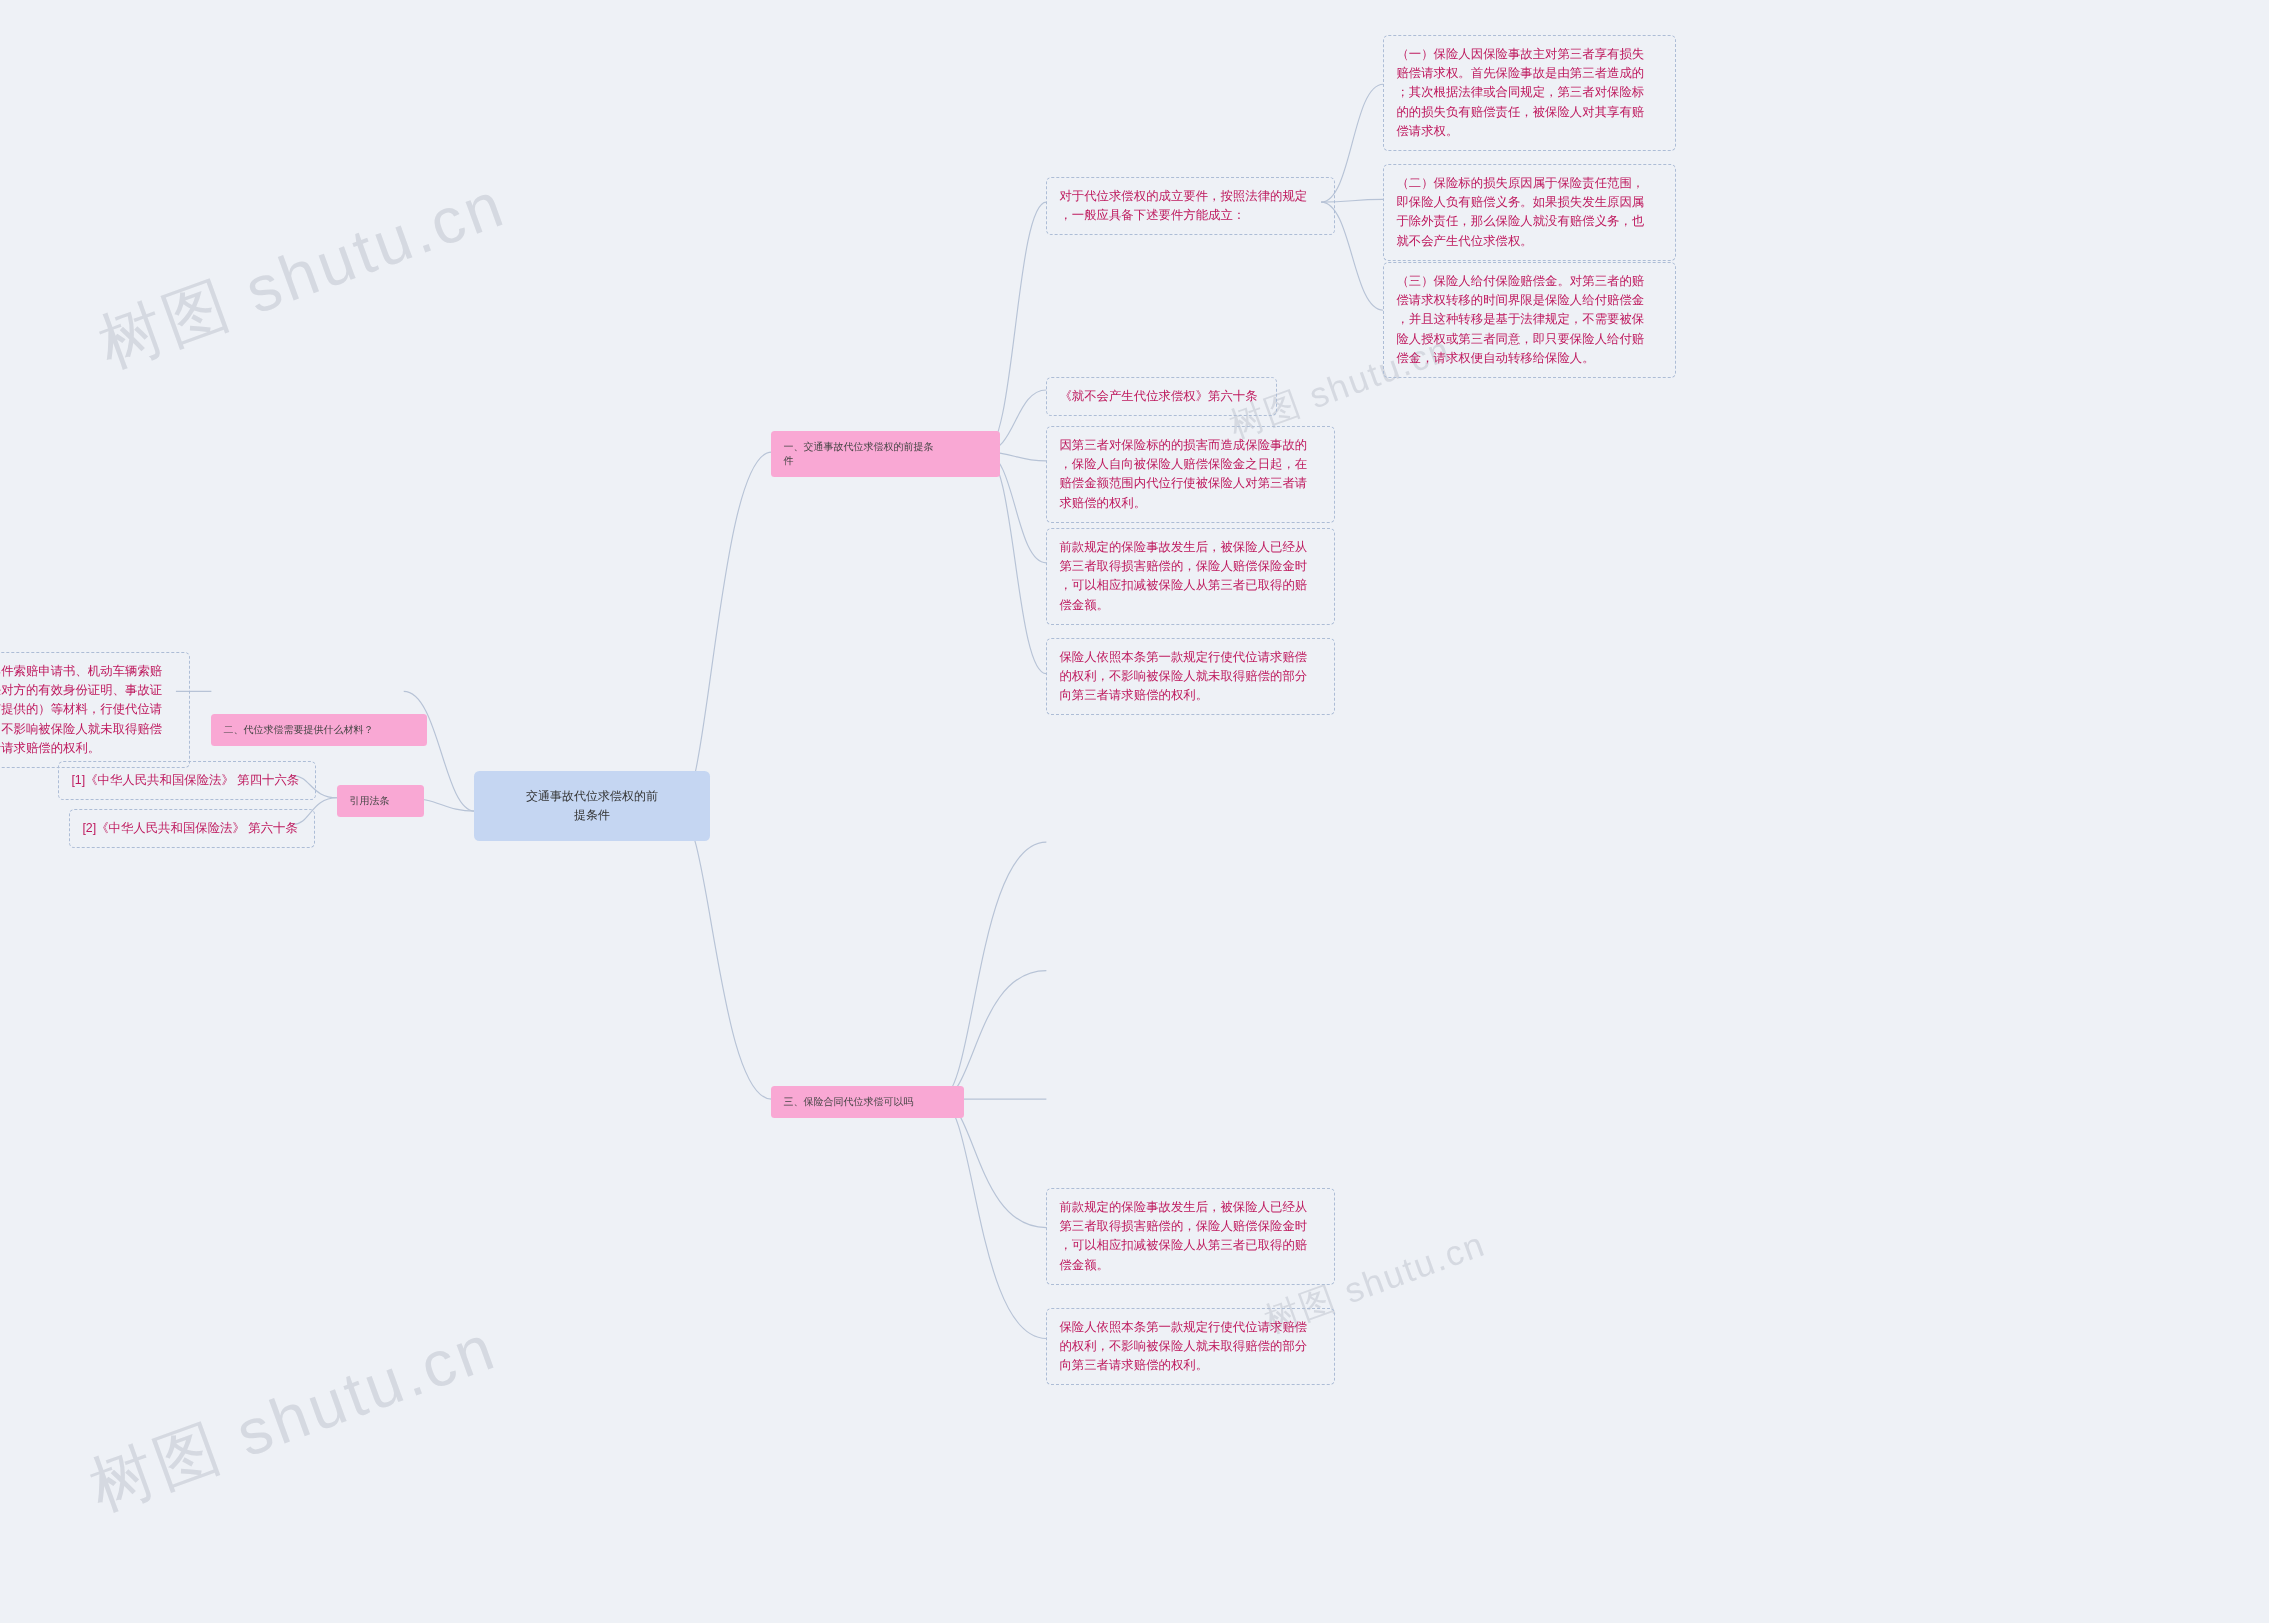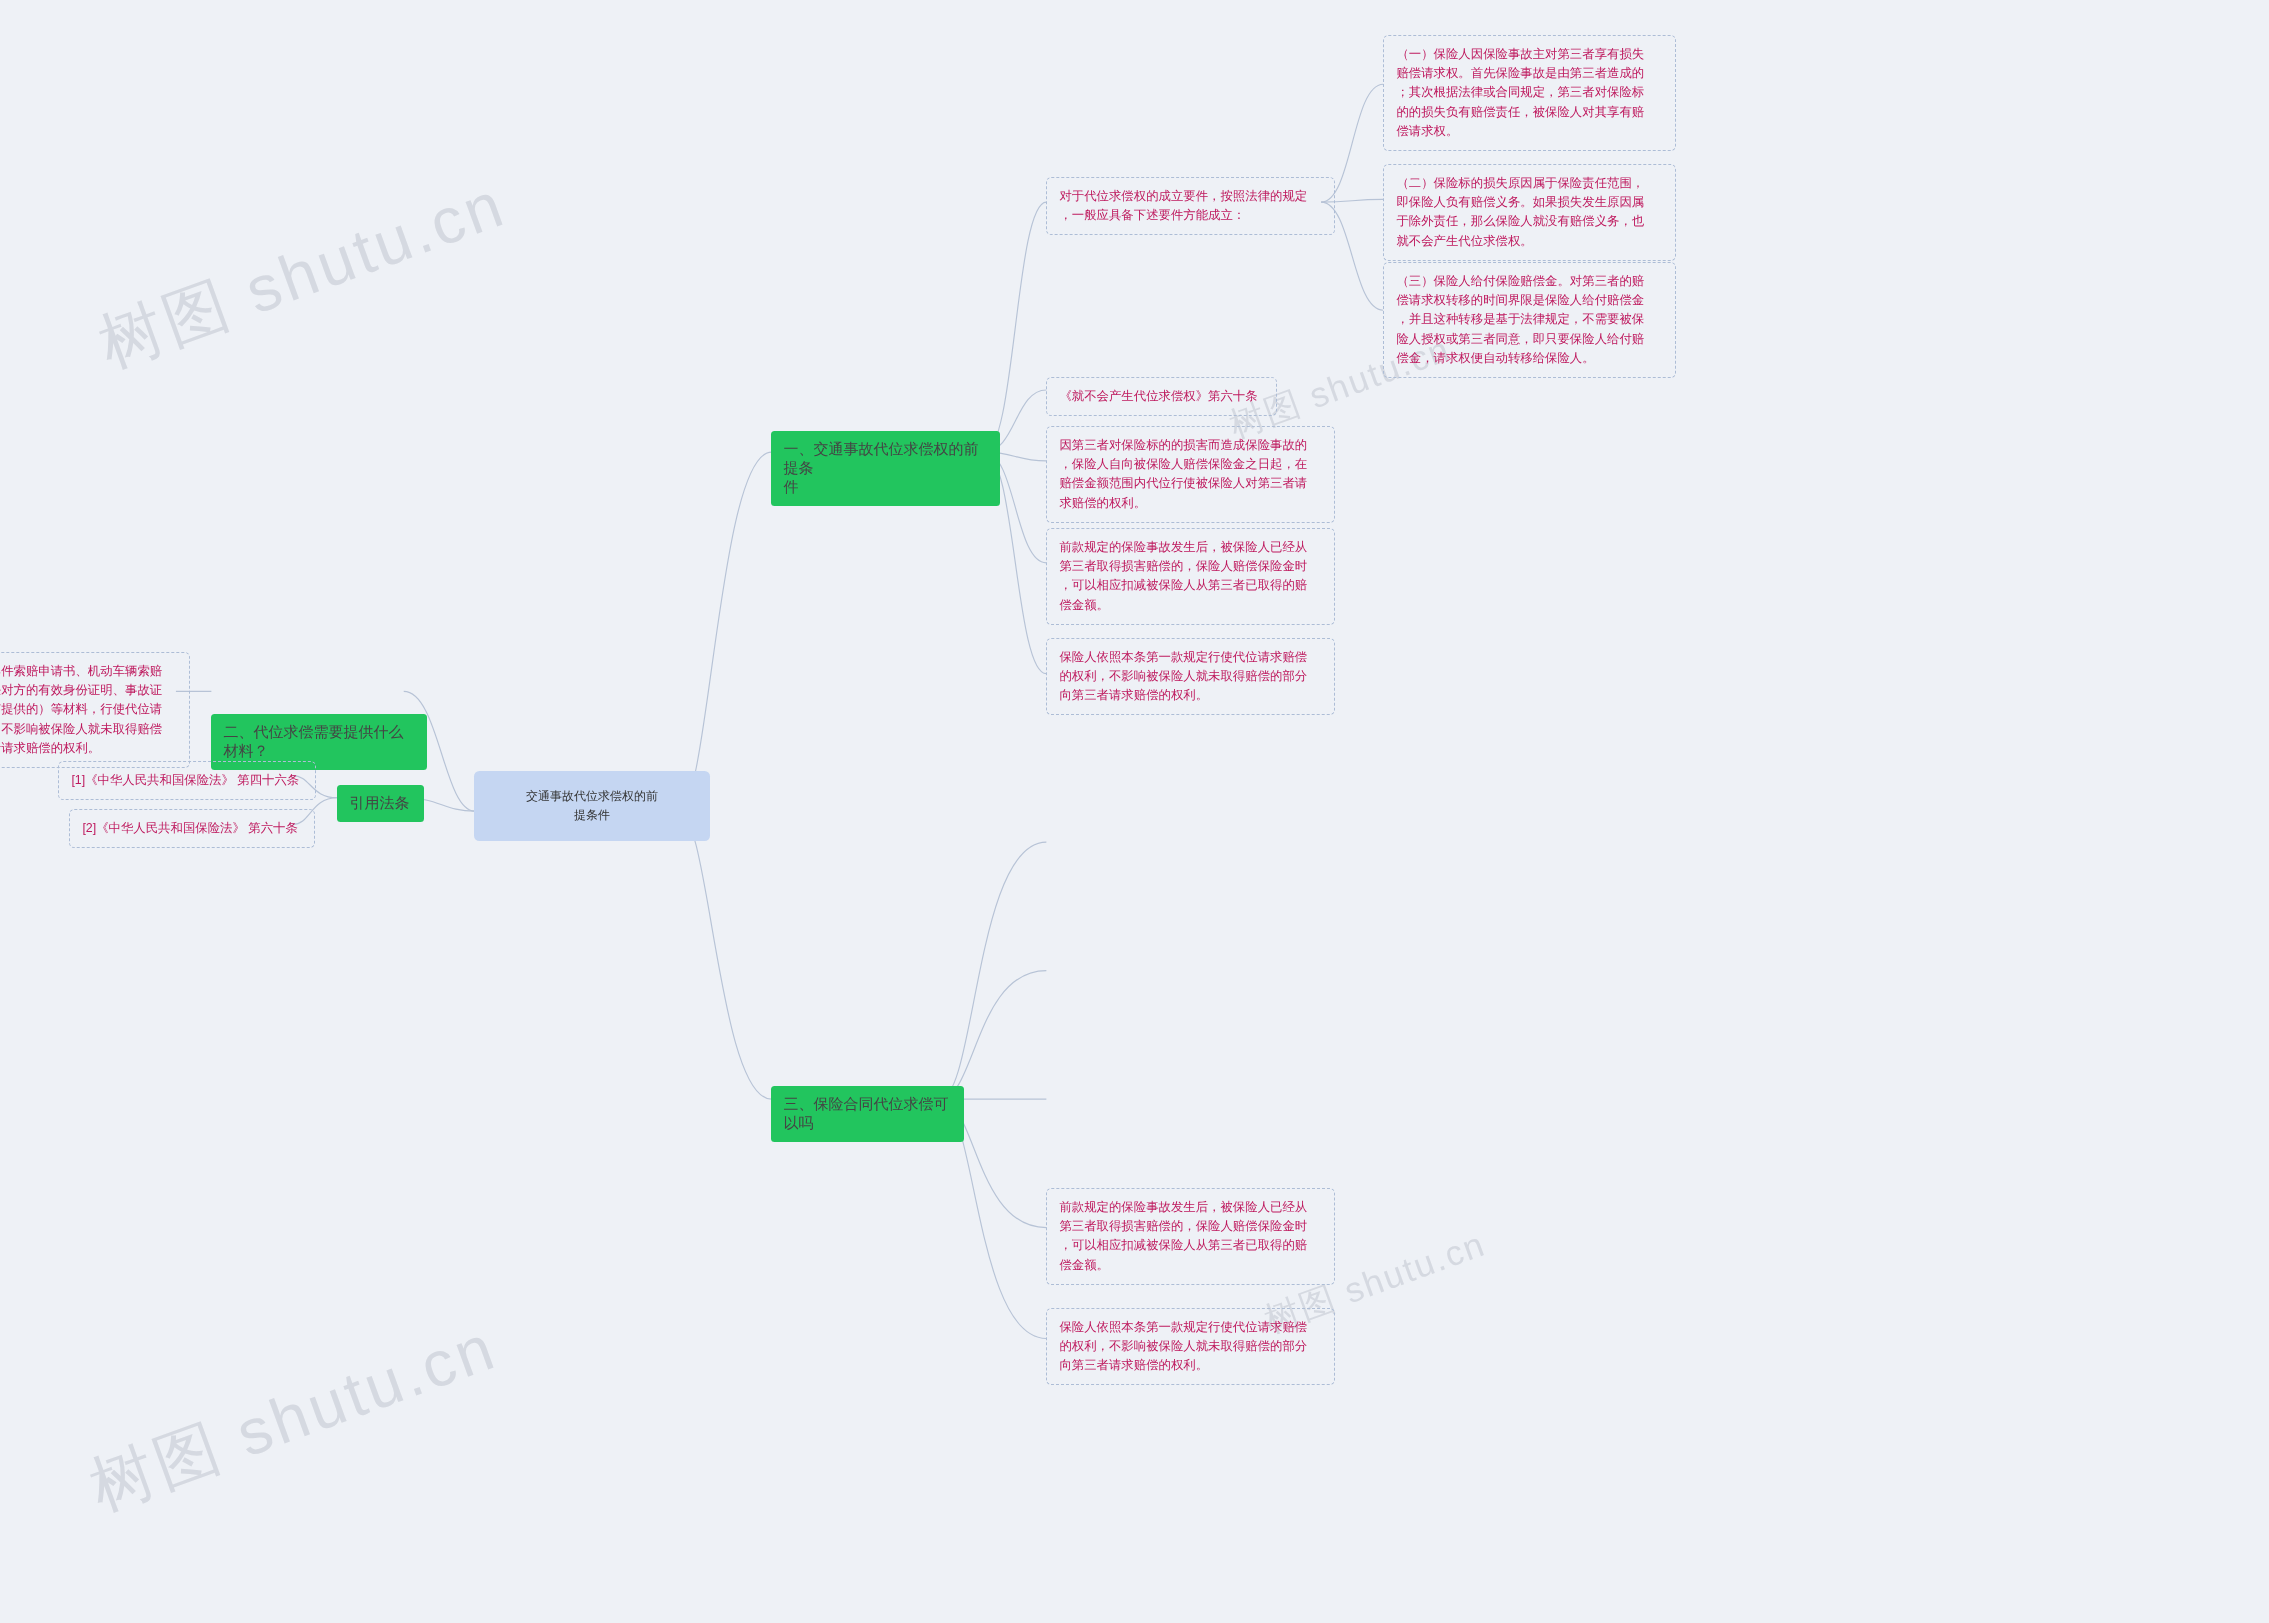--- a/index.html
+++ b/index.html
@@ -1,21 +1,21 @@
 <!DOCTYPE html>
 <html><head>
 <meta charset="utf-8">
 <style>
 html,body{margin:0;padding:0;background:#eef1f6;font-family:"Microsoft YaHei","PingFang SC",Arial,sans-serif;font-size:12.4px;color:#555}
 .canvas{position:relative;width:2270px;height:1623px}
 .watermark{position:absolute;color:#d0d4dc;font-size:64px;transform:rotate(-20deg);pointer-events:none;white-space:nowrap;opacity:.8;letter-spacing:3.5px}
 .watermark.small{font-size:35px;letter-spacing:1.8px}
 .node{position:absolute;border:0.9px dashed #adbdd6;border-radius:5.3px;padding:8.9px 12.4px;background:rgba(255,255,255,0);line-height:1.55;color:#be185d}
 .root{position:absolute;background:#c5d6f2;border:none;border-radius:5.3px;padding:16px 25px;color:#333;font-size:12px;text-align:center;line-height:1.6}
-.branch{position:absolute;background:#22c55e;border:none;border-radius:3.5px;padding:8.9px 12.4px;color:#444;font-size:15px}
+.branch{position:absolute;background:#f9a8d4;border:none;border-radius:3.5px;padding:8.9px 12.4px;color:#444;font-size:10px}
 svg.lines{position:absolute;left:0;top:0;width:2270px;height:1623px;pointer-events:none}
 svg.lines path{stroke:#b7c3d6;stroke-width:1.3;fill:none}
 </style>
 </head>
 <body>
 
 <div class="canvas">
 
 <div class="watermark" style="left:89px;top:231px">树图 shutu.cn</div>
 <div class="watermark" style="left:80px;top:1374px">树图 shutu.cn</div>

